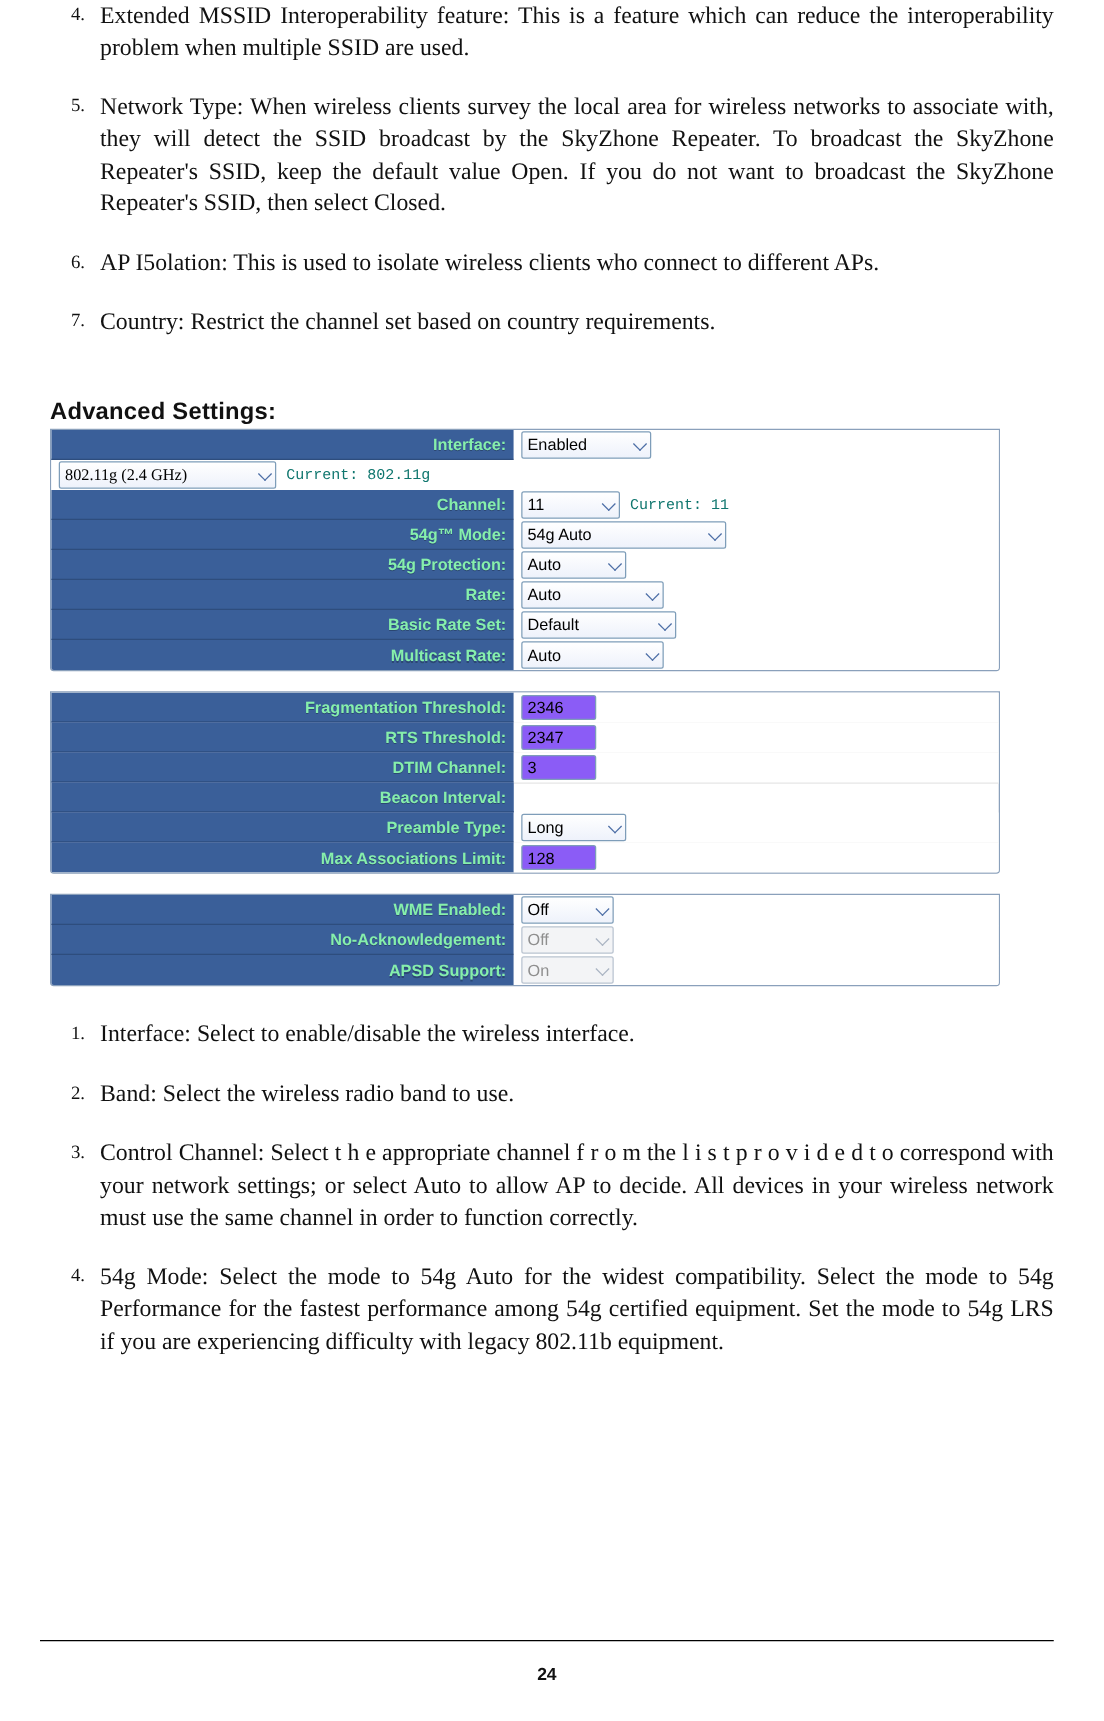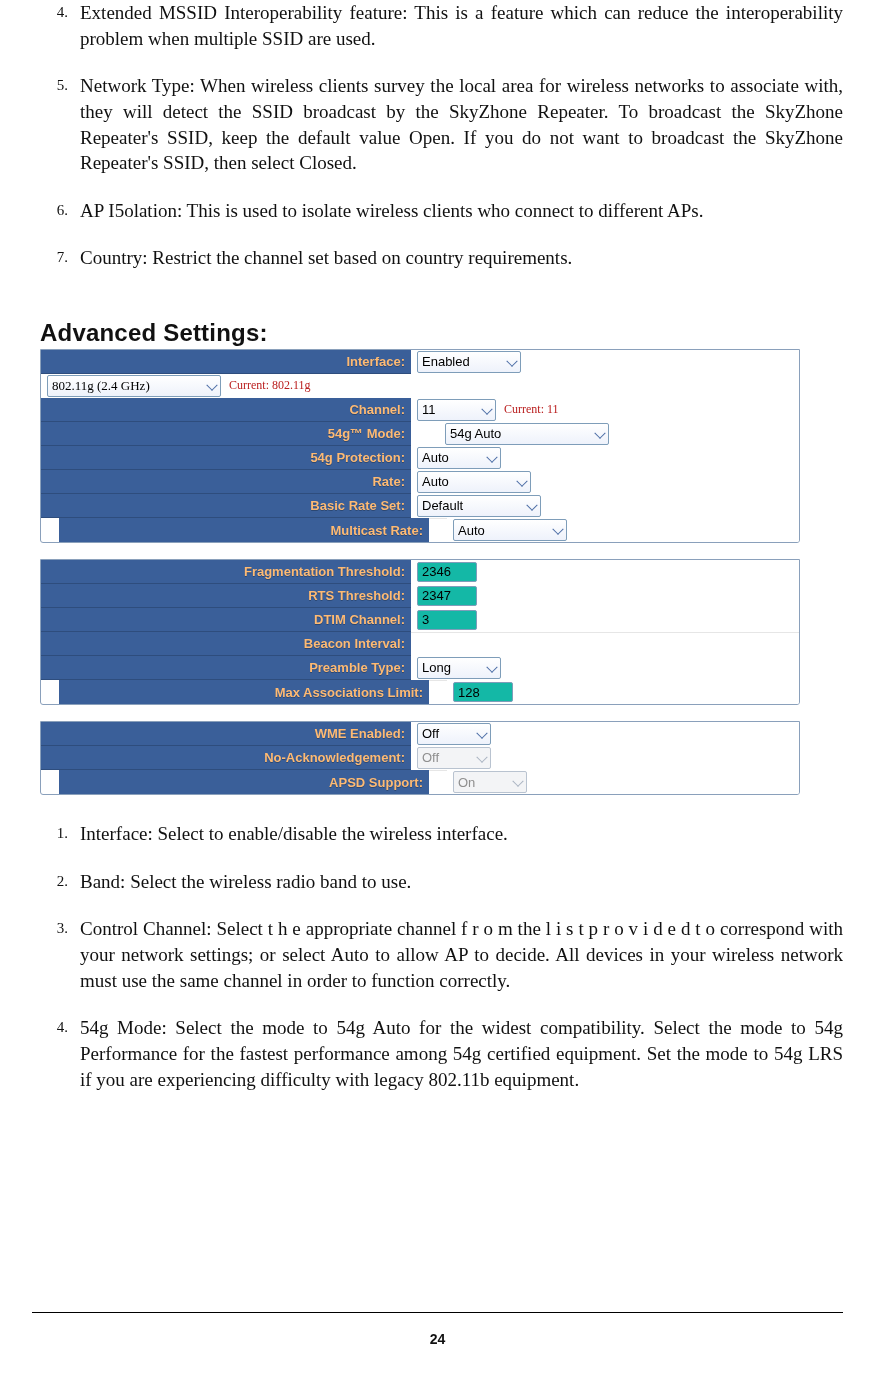--- a/index.html
+++ b/index.html
@@ -35,21 +35,21 @@
     position: absolute;
     left: 0;
     top: 2px;
     width: 28px;
     text-align: right;
     font-size: 15px;
   }
   .section-title {
     font-family: Arial, Helvetica, sans-serif;
     font-weight: 900;
-    font-size: 24px;
+    font-size: 19px;
     margin: 48px 0 2px 0;
     letter-spacing: 0.2px;
   }
   
   .settings-shot {
     width: 760px;
     font-family: Arial, Helvetica, sans-serif;
     font-size: 13px;
     color: #000;
     margin-bottom: 26px;
@@ -61,21 +61,21 @@
     overflow: hidden;
   }
   .srow {
     display: flex;
     align-items: center;
     height: 24px;
   }
   .slabel {
     width: 370px;
     background: #3a5f99;
-    color: #fdba74;
+    color: #86efac;
     font-weight: bold;
     text-align: right;
     padding-right: 6px;
     height: 100%;
     display: flex;
     align-items: center;
     justify-content: flex-end;
     border-bottom: 1px solid #2e4d7d;
     box-sizing: border-box;
     text-shadow: 0 1px 0 rgba(0,0,0,0.25);
@@ -85,21 +85,20 @@
     padding-left: 6px;
     display: flex;
     align-items: center;
     gap: 8px;
     height: 100%;
     background: #fff;
     border-bottom: 1px solid #e6e6e6;
   }
   .srow:last-child .slabel, .srow:last-child .sval {
     border-bottom: none;
-    margin-left: 18px;
   }
   .ui-select {
     border: 1px solid #7e9db9;
     background: linear-gradient(#fff, #eef2fb);
     height: 20px;
     display: inline-flex;
     align-items: center;
     padding: 0 18px 0 4px;
     border-radius: 2px;
     position: relative;
@@ -121,34 +120,34 @@
     height: 7px;
     transform: translateY(-60%) rotate(45deg);
     border-right: 1.5px solid #4d6ea6;
     border-bottom: 1.5px solid #4d6ea6;
   }
   .ui-select.disabled::after {
     border-color: #aab4c2;
   }
   .ui-input {
     border: 1px solid #7e9db9;
-    background: #14b8a6;
+    background: #8b5cf6;
     height: 20px;
     padding: 0 4px;
     font-size: 13px;
     width: 60px;
     font-family: Arial, Helvetica, sans-serif;
     color: #000;
     border-radius: 2px;
     box-sizing: border-box;
   }
   .current-note {
     font-size: 12px;
-    color: #b91c1c;
-    font-family: Liberation Serif, serif;
+    color: #0f766e;
+    font-family: Liberation Mono, monospace;
   }
   
   .footer {
     position: absolute;
     left: 32px;
     right: 40px;
     bottom: 30px;
     border-top: 1.5px solid #000;
     padding-top: 18px;
     text-align: center;
@@ -201,21 +200,21 @@
         <div class="srow">
           <div class="slabel">Channel:</div>
           <div class="sval">
             <span class="ui-select" style="width: 55px;">11</span>
             <span class="current-note">Current: 11</span>
           </div>
         </div>
         <div class="srow">
           <div class="slabel">54g™ Mode:</div>
           <div class="sval">
-            <span class="ui-select" style="width: 140px; margin-left: 28px;">54g Auto</span>
+            <span class="ui-select" style="width: 140px;">54g Auto</span>
           </div>
         </div>
         <div class="srow">
           <div class="slabel">54g Protection:</div>
           <div class="sval">
             <span class="ui-select" style="width: 60px;">Auto</span>
           </div>
         </div>
         <div class="srow">
           <div class="slabel">Rate:</div>

